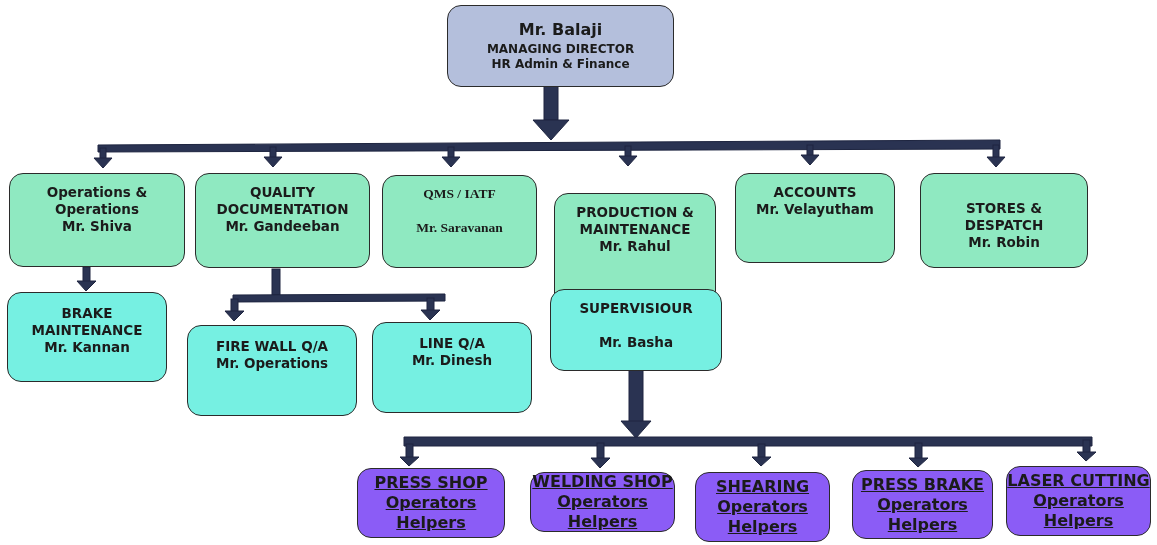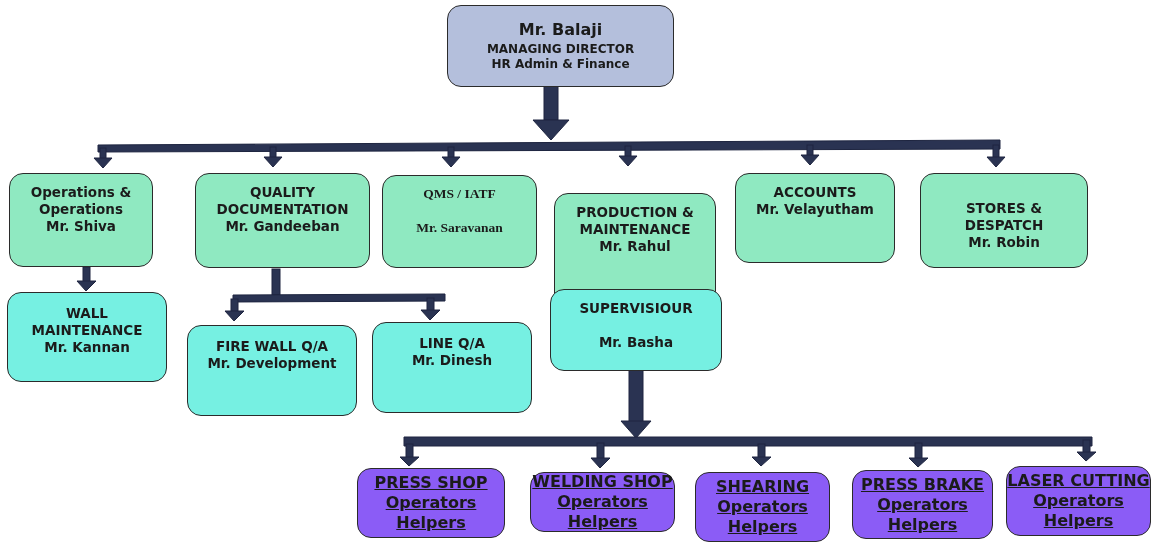--- a/index.html
+++ b/index.html
@@ -76,21 +76,21 @@
     </g>
   </g>
 </svg>
 
 <div class="box top" style="left:422px;top:5px;width:227px;height:82px;margin-left:25px;">
   <span class="name">Mr. Balaji</span>
   <span>MANAGING DIRECTOR</span>
   <span>HR Admin &amp; Finance</span>
 </div>
 
-<div class="box dept" style="left:9px;top:173px;width:144px;height:94px;">
+<div class="box dept" style="left:9px;top:173px;width:176px;height:94px;">
   <span>Operations &amp;</span>
   <span>Operations</span>
   <span>Mr. Shiva</span>
 </div>
 <div class="box dept" style="left:195px;top:173px;width:175px;height:95px;">
   <span>QUALITY</span>
   <span>DOCUMENTATION</span>
   <span>Mr. Gandeeban</span>
 </div>
 <div class="box dept" style="left:382px;top:175px;width:155px;height:93px;font-family:Liberation Serif, serif;">
@@ -107,27 +107,27 @@
   <span>ACCOUNTS</span>
   <span>Mr. Velayutham</span>
 </div>
 <div class="box dept" style="left:920px;top:173px;width:168px;height:95px;justify-content:center;">
   <span>STORES &amp;</span>
   <span>DESPATCH</span>
   <span>Mr. Robin</span>
 </div>
 
 <div class="box sub" style="left:7px;top:292px;width:160px;height:90px;padding-top:12px;">
-  <span>WALL</span>
+  <span>BRAKE</span>
   <span>MAINTENANCE</span>
   <span>Mr. Kannan</span>
 </div>
 <div class="box sub" style="left:187px;top:325px;width:170px;height:91px;padding-top:12px;">
   <span>FIRE WALL Q/A</span>
-  <span>Mr. Development</span>
+  <span>Mr. Operations</span>
 </div>
 <div class="box sub" style="left:372px;top:322px;width:160px;height:91px;padding-top:12px;align-items:center;">
   <span>LINE Q/A</span>
   <span>Mr. Dinesh</span>
 </div>
 <div class="box sub" style="left:550px;top:289px;width:172px;height:82px;padding-top:10px;">
   <span>SUPERVISIOUR</span>
   <span class="gap"></span>
   <span>Mr. Basha</span>
 </div>

